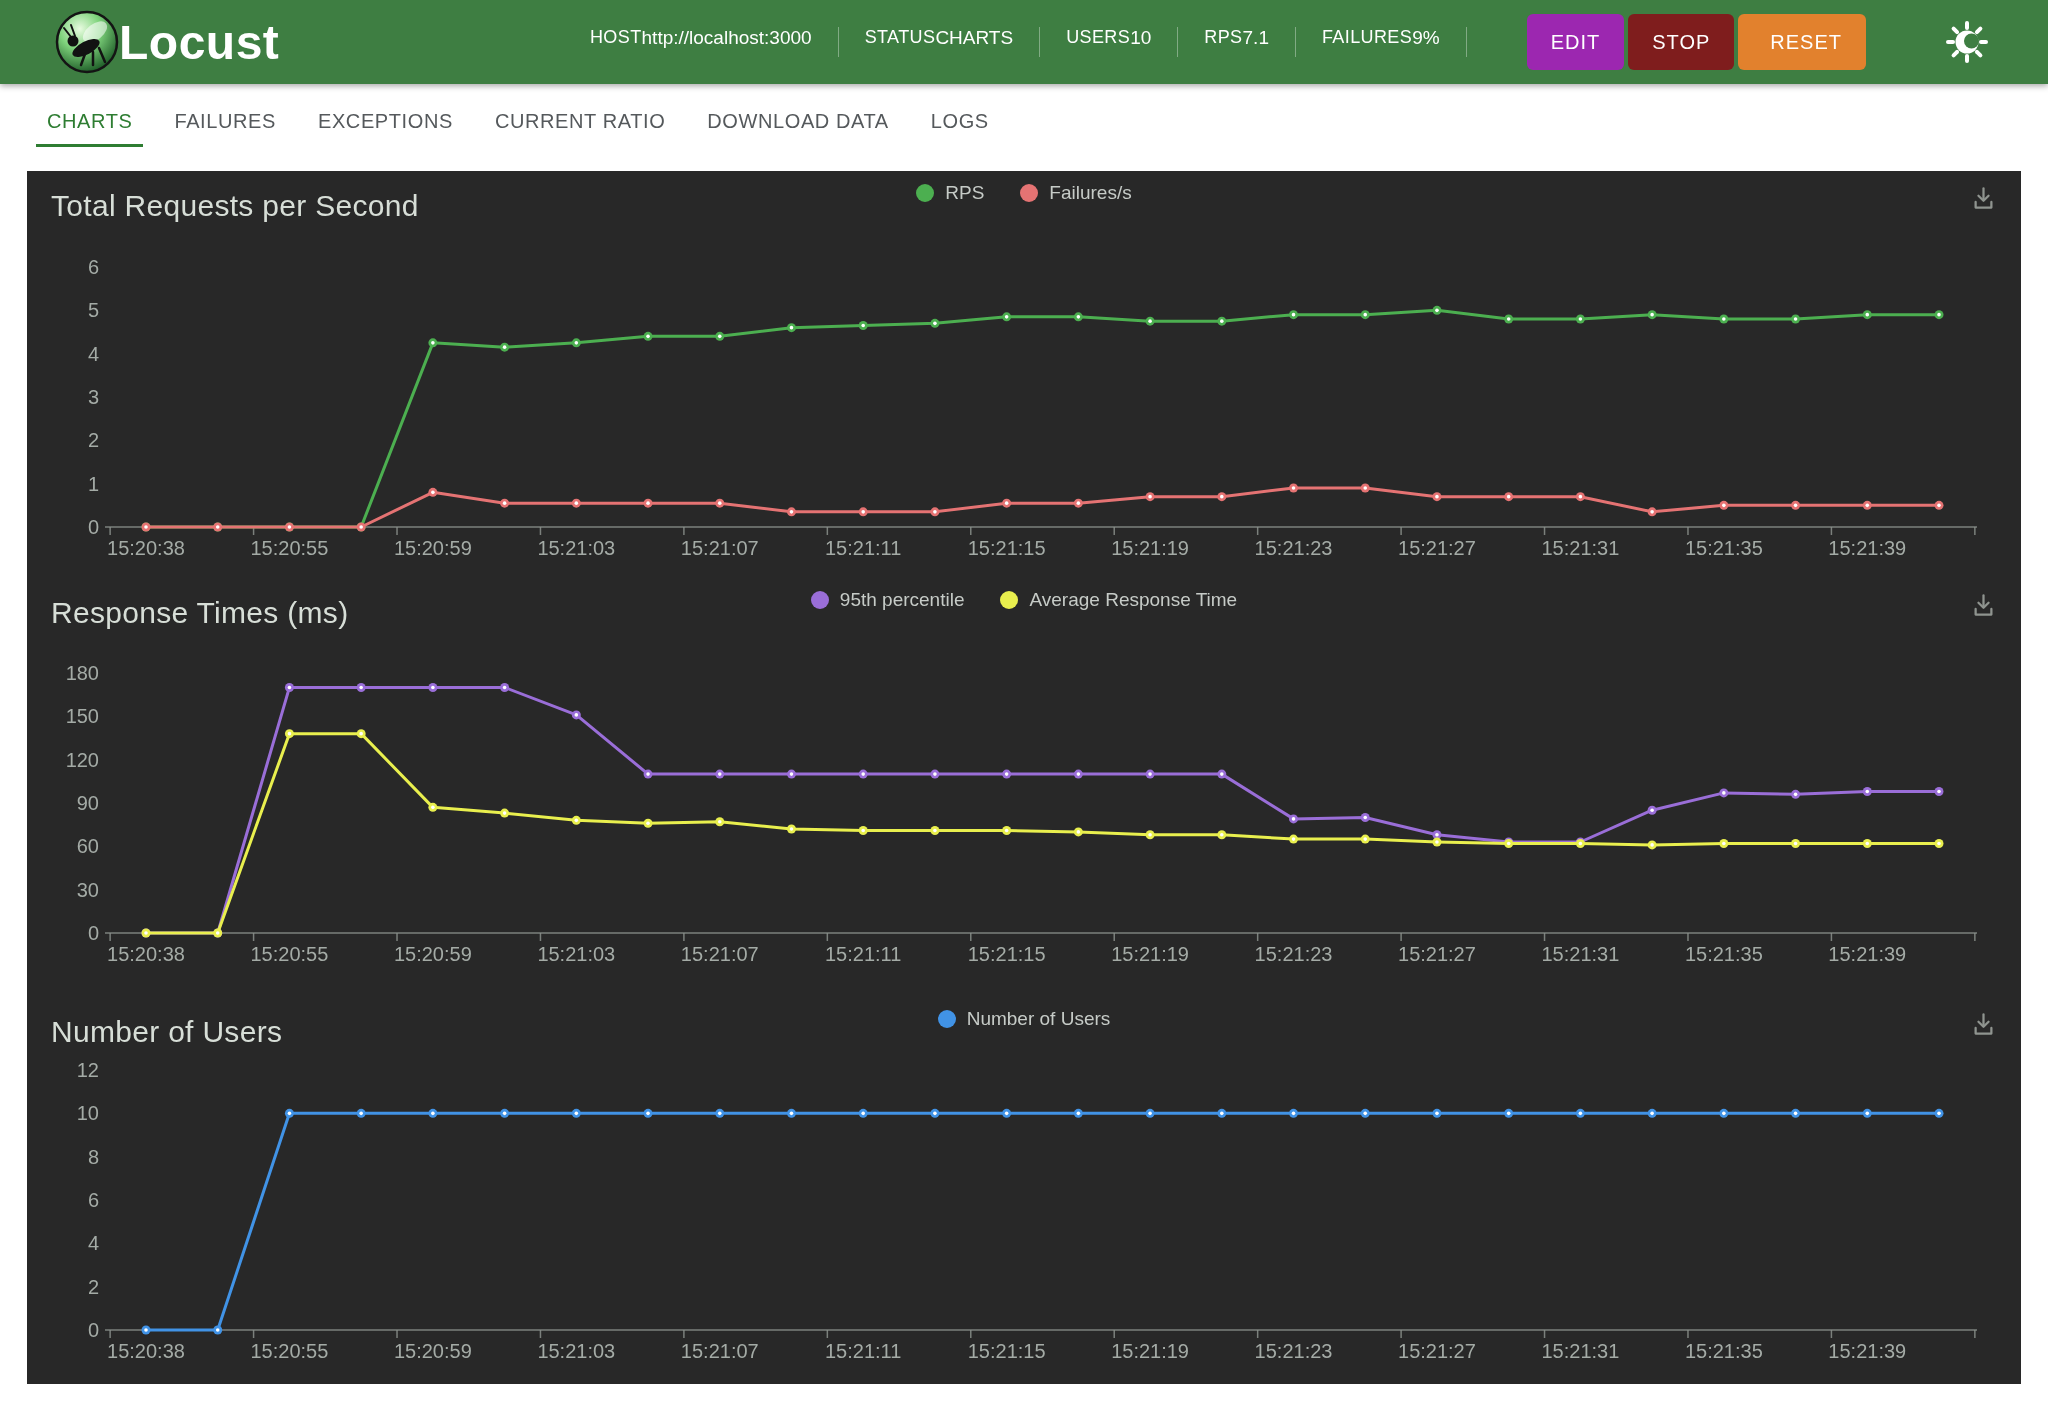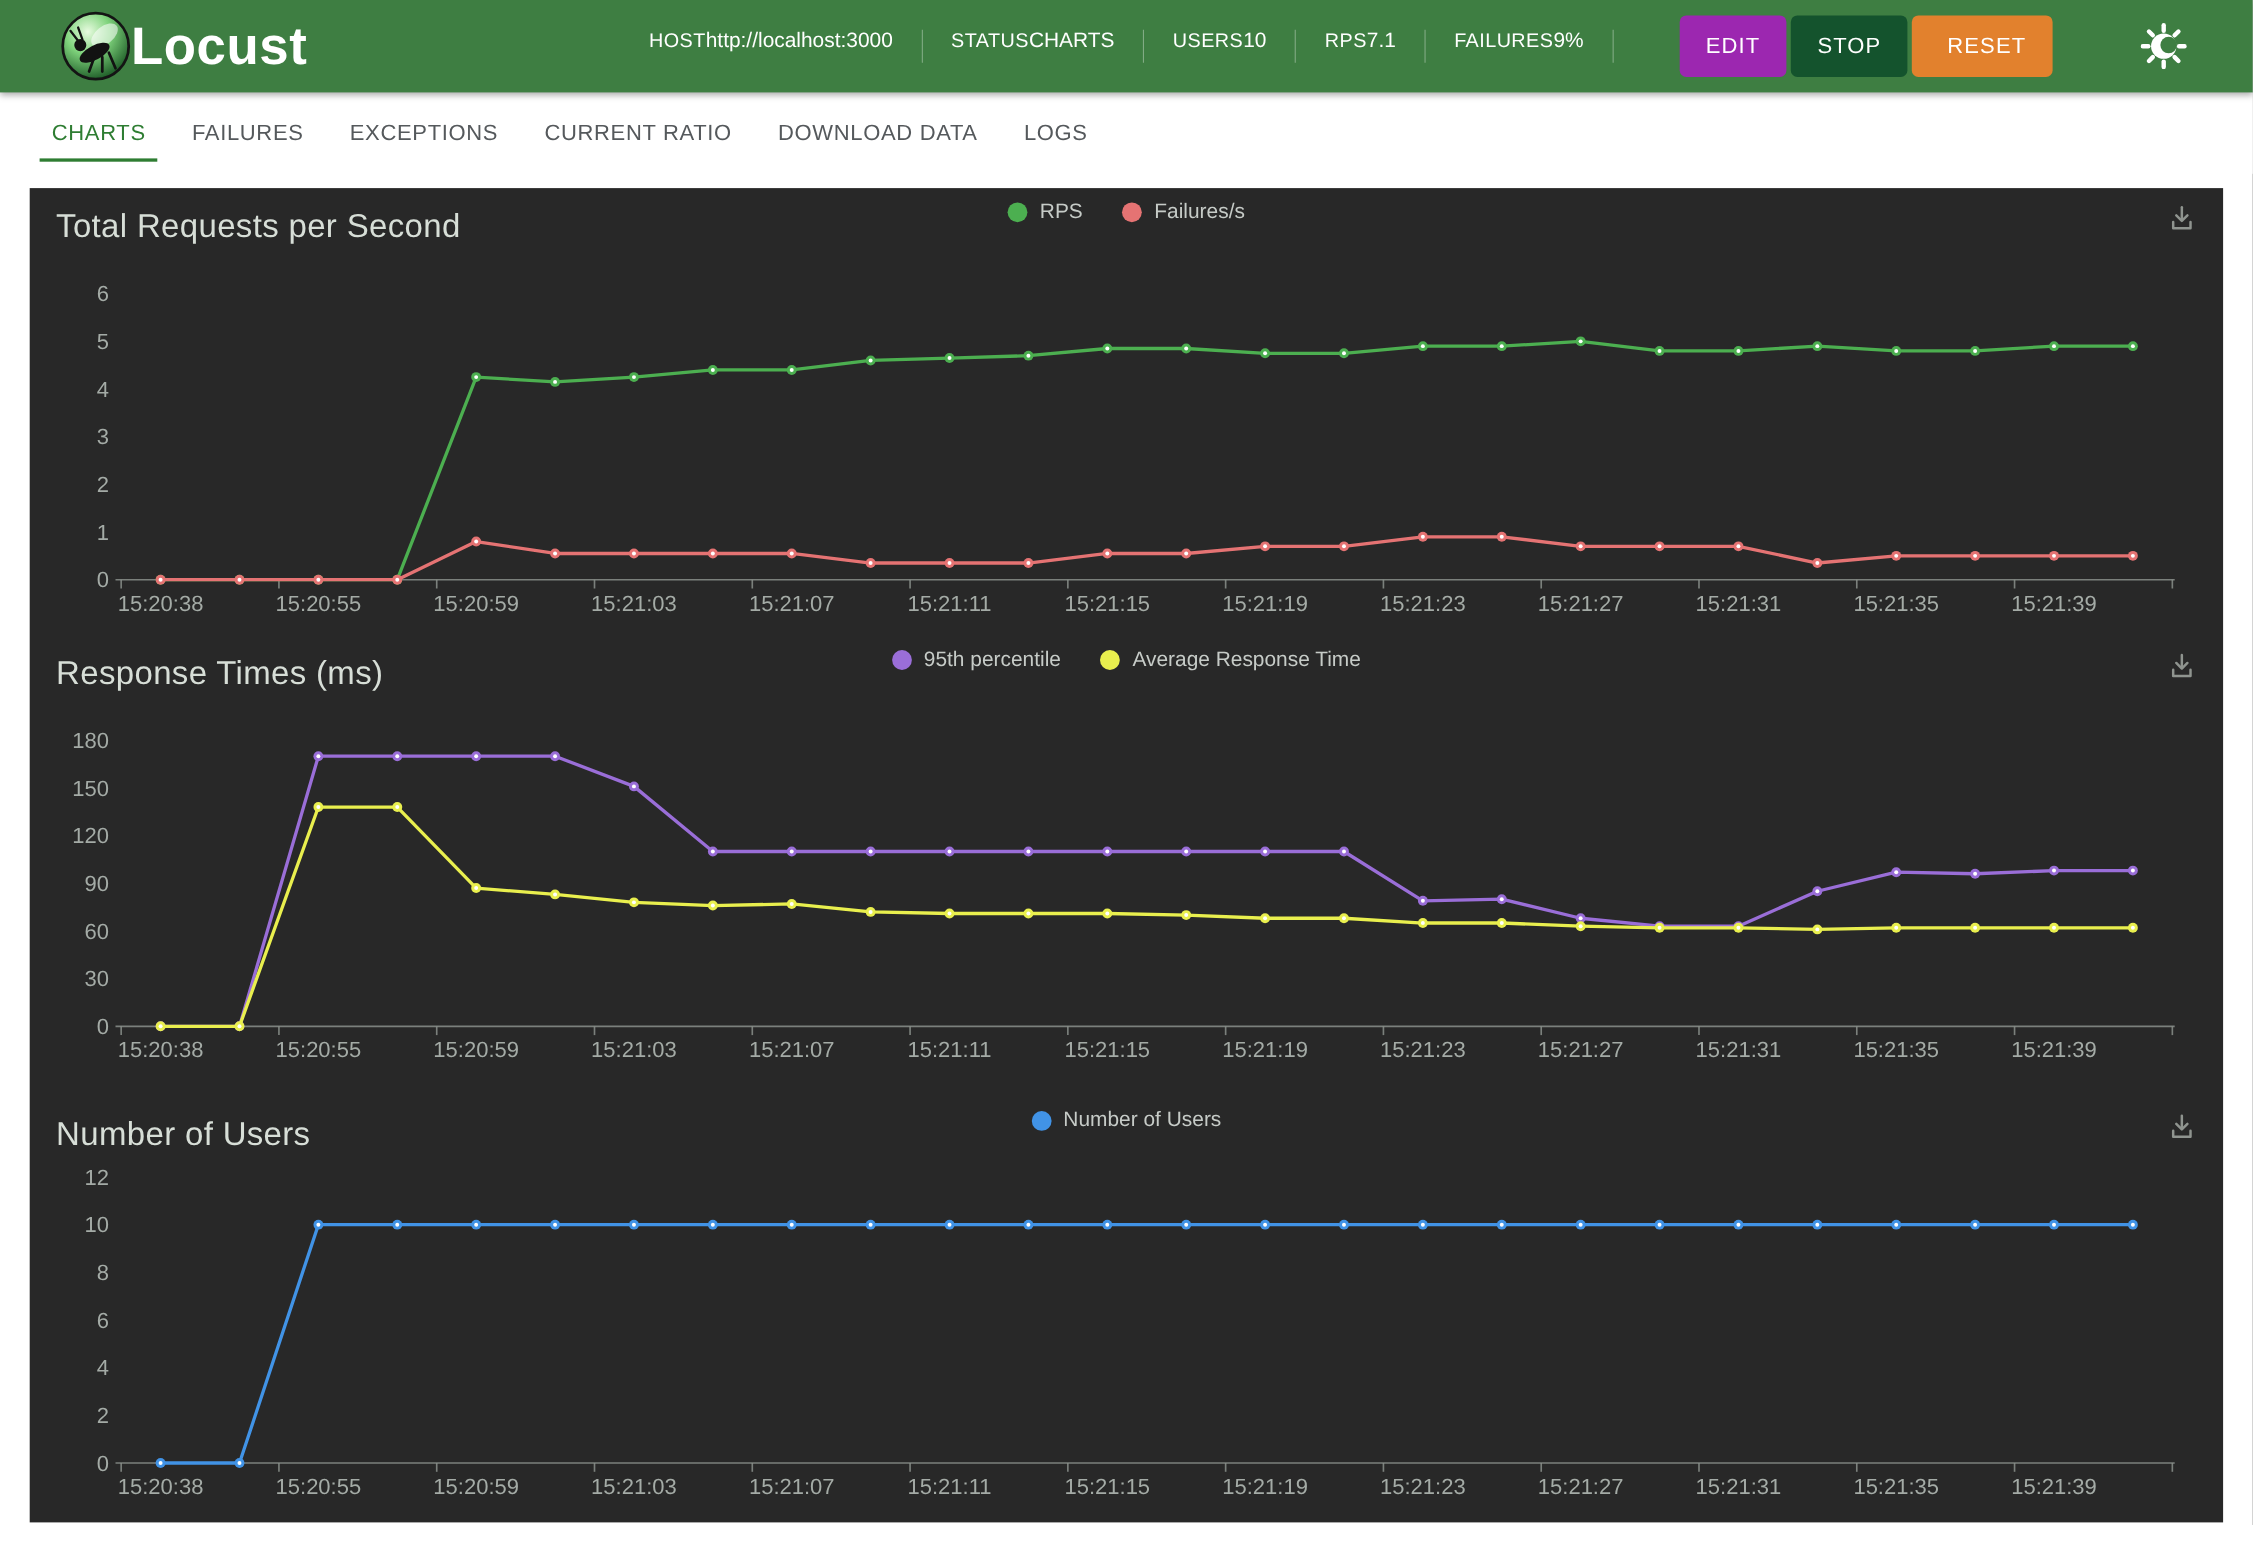--- a/index.html
+++ b/index.html
@@ -143,21 +143,21 @@
           <div class="stat-label">RPS</div>
           <div class="stat-value">7.1</div>
         </div>
         <div class="stat">
           <div class="stat-label">FAILURES</div>
           <div class="stat-value">9%</div>
         </div>
       </div>
     <div class="buttons">
         <button class="btn" style="background: rgb(156, 39, 176);">EDIT</button>
-        <button class="btn" style="background: #14532d;">STOP</button>
+        <button class="btn" style="background: #7f1d1d;">STOP</button>
         <button class="btn" style="background: rgb(226, 129, 45); padding-left: 32px;">RESET</button>
       </div>
     <button class="theme-toggle">
       <svg width="42" height="42" viewBox="0 0 42 42">
         <g stroke="#ffffff" stroke-width="4" stroke-linecap="round">
           <line x1="21" y1="2" x2="21" y2="7"></line>
           <line x1="21" y1="35" x2="21" y2="40"></line>
           <line x1="2" y1="21" x2="7" y2="21"></line>
           <line x1="35" y1="21" x2="40" y2="21"></line>
           <line x1="7.6" y1="7.6" x2="11.1" y2="11.1"></line>

